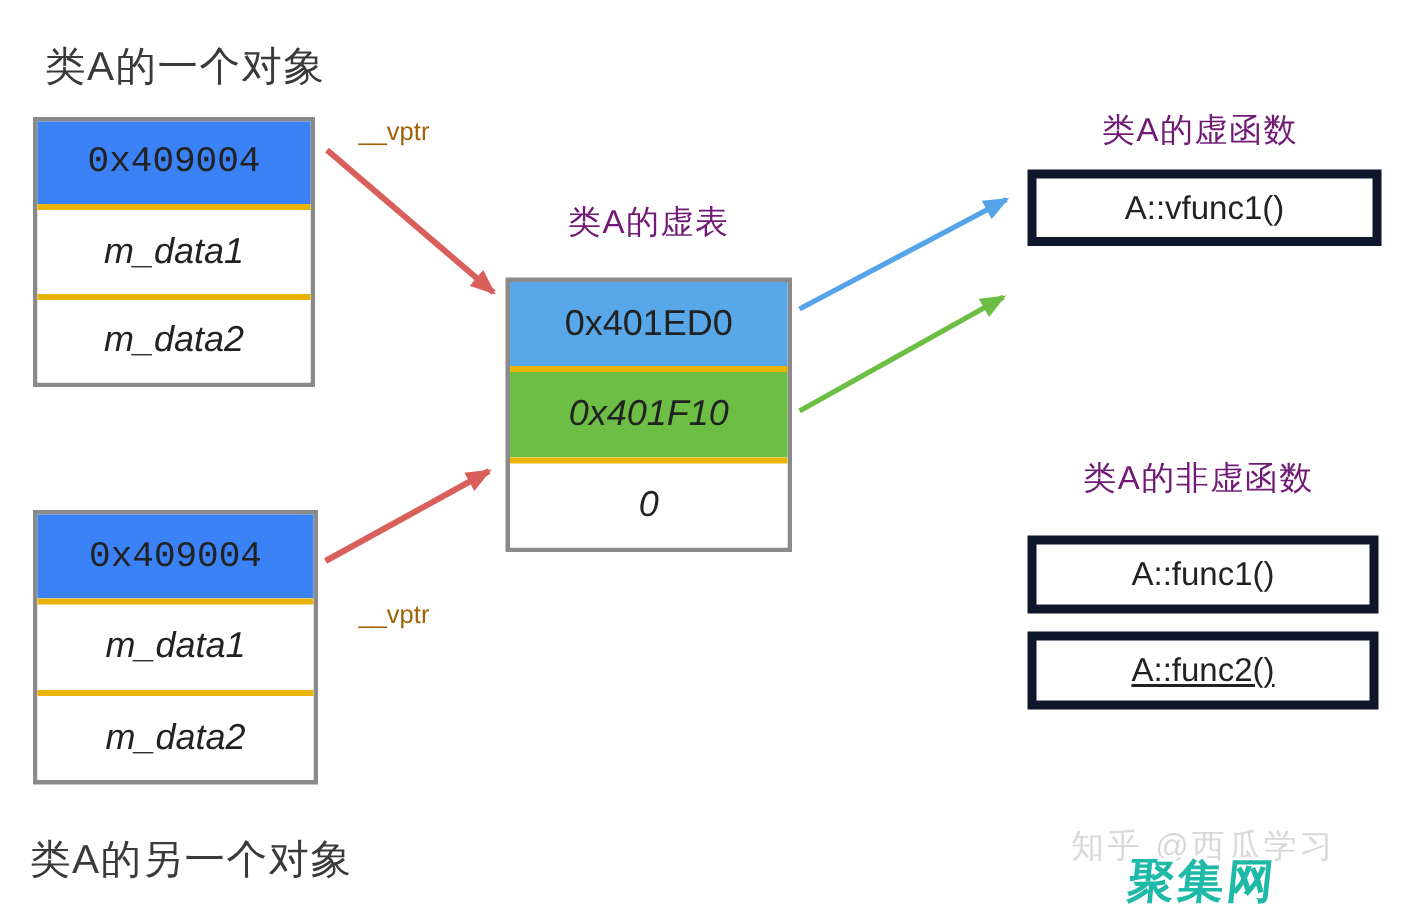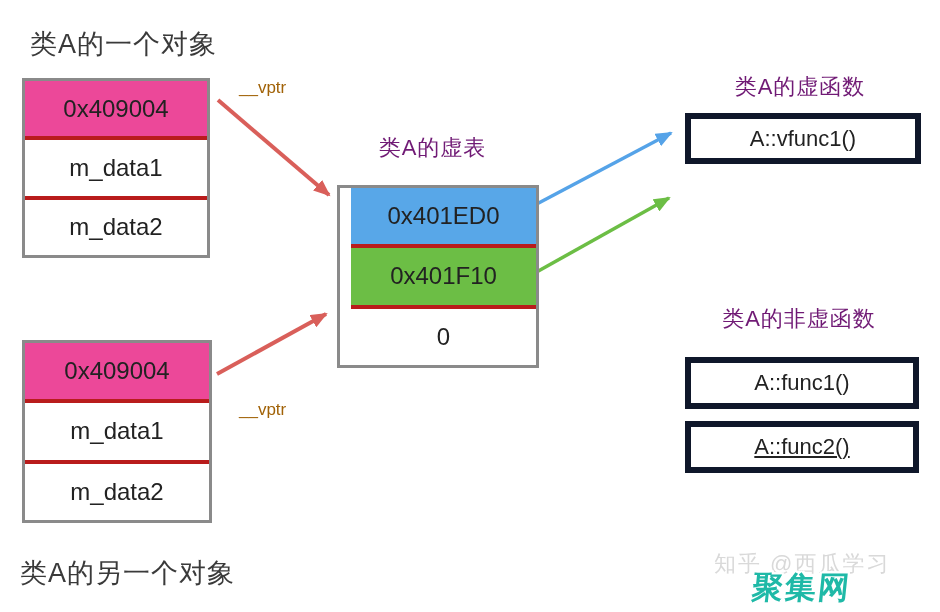--- a/index.html
+++ b/index.html
@@ -28,22 +28,22 @@
   }
   .memory-cell {
     flex: 1;
     display: flex;
     align-items: center;
     justify-content: center;
     font-size: 24px;
     color: #222222;
     background: #ffffff;
   }
-  .memory-cell + .memory-cell { border-top: 4px solid #b91c1c; }
-  .cell-red   { background: #ec4899; }
+  .memory-cell + .memory-cell { border-top: 4px solid #eab308; font-style: italic; }
+  .cell-red   { background: #3b82f6; font-family: Liberation Mono, monospace; }
   .cell-blue  { background: #58A7E8; }
   .cell-green { background: #6CBE45; }
   .func-box {
     position: absolute;
     border: 6px solid #0f172a;
     background: #ffffff;
     display: flex;
     align-items: center;
     justify-content: center;
     font-size: 22px;
@@ -128,21 +128,21 @@
     <div class="memory-cell">m_data1</div>
     <div class="memory-cell">m_data2</div>
   </div>
 
   <div class="vptr-label" style="left:239px; top:400px;">__vptr</div>
 
   <div class="abs diagram-title" style="left:20px; top:555px;">类A的另一个对象</div>
 
   <div class="section-title-center" style="left:337px; top:133px; width:191px;">类A的虚表</div>
 
-  <div class="memory-box" style="left:337px; top:185px; width:185px; height:177px;padding-left:11px;">
+  <div class="memory-box" style="left:337px; top:185px; width:185px; height:177px;">
     <div class="memory-cell cell-blue">0x401ED0</div>
     <div class="memory-cell cell-green">0x401F10</div>
     <div class="memory-cell">0</div>
   </div>
 
   <div class="section-title-center" style="left:685px; top:72px; width:230px;">类A的虚函数</div>
 
   <div class="func-box cell-blue" style="left:685px; top:113px; width:224px; height:39px;">A::vfunc1()</div>
 
 

